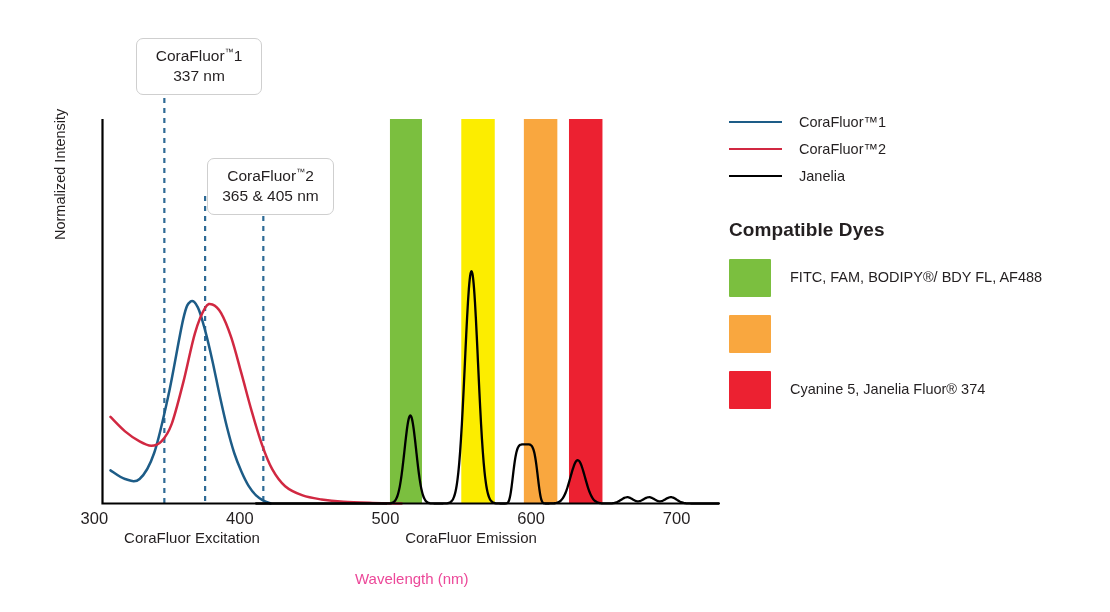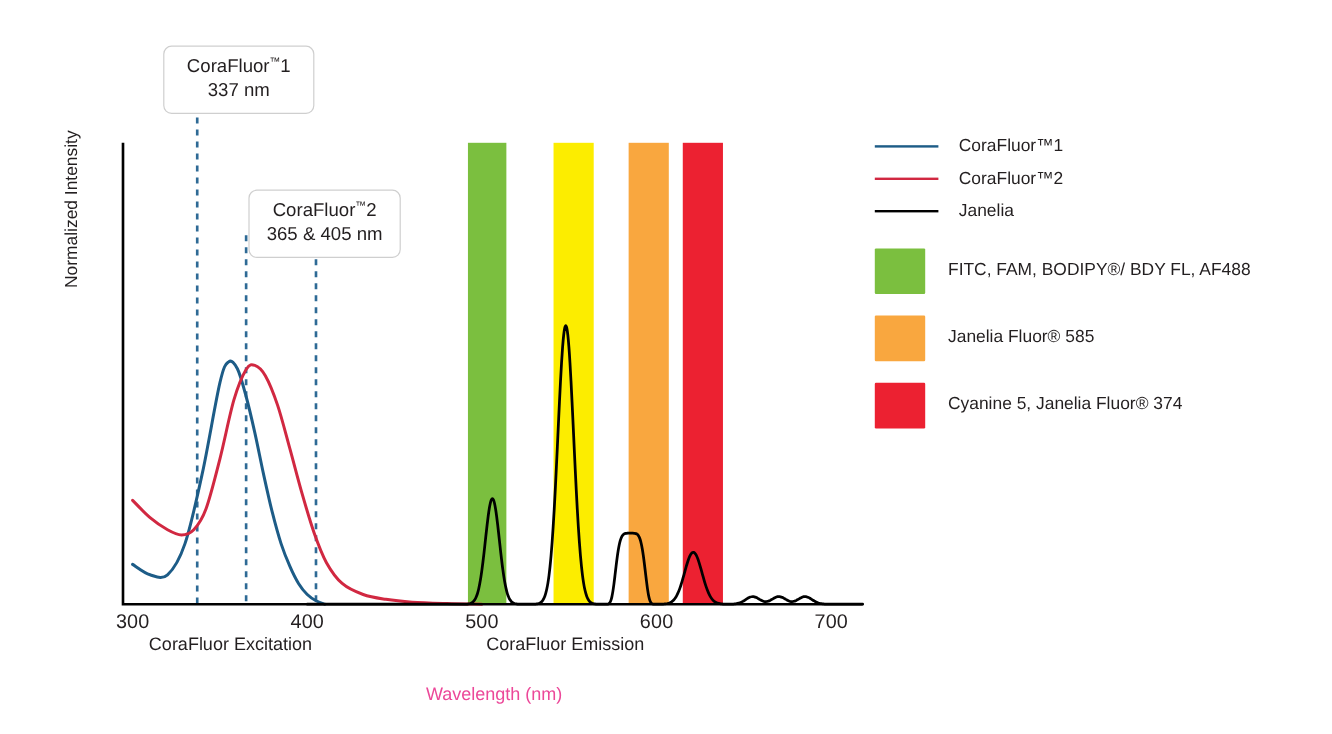--- a/index.html
+++ b/index.html
@@ -14,21 +14,20 @@
   .figure{position:absolute;inset:0;}
 
   
   #plot-svg{position:absolute;left:0;top:0;}
 
   
   .tick-label{
     position:absolute;
     font-size:16.5px;
     color:#231f20;
-    text-align:center;
     width:60px;
     letter-spacing:.1px;
   }
   .axis-sub{
     position:absolute;
     font-size:15px;
     color:#231f20;
     text-align:right;
     white-space:nowrap;
   }
@@ -148,32 +147,30 @@
     </div>
     <div class="legend-row">
       <span class="legend-swatch" id="lsw1" style="border-top-color: rgb(209, 40, 65);"></span>
       <span class="legend-text">CoraFluor™2</span>
     </div>
     <div class="legend-row">
       <span class="legend-swatch" id="lsw2" style="border-top-color: rgb(0, 0, 0);"></span>
       <span class="legend-text">Janelia</span>
     </div>
 
+    <div class="dyes-title">Compatible Dyes</div>
 
     <div class="dye-row">
       <span class="dye-swatch" id="dsw0" style="background: rgb(123, 191, 63);"></span>
       <span class="dye-text">
         <span>FITC, FAM, BODIPY®/ BDY FL, AF488</span>
       </span>
     </div>
     <div class="dye-row">
       <span class="dye-swatch" id="dsw2" style="background: rgb(249, 167, 63);"></span>
-      <span class="dye-text">
-        <span>Janelia Fluor® 585</span>
-      </span>
     </div>
     <div class="dye-row">
       <span class="dye-swatch" id="dsw3" style="background: rgb(236, 33, 49);"></span>
       <span class="dye-text">
         <span>Cyanine 5, Janelia Fluor® 374</span>
       </span>
     </div>
 
   </div>
 </div>

